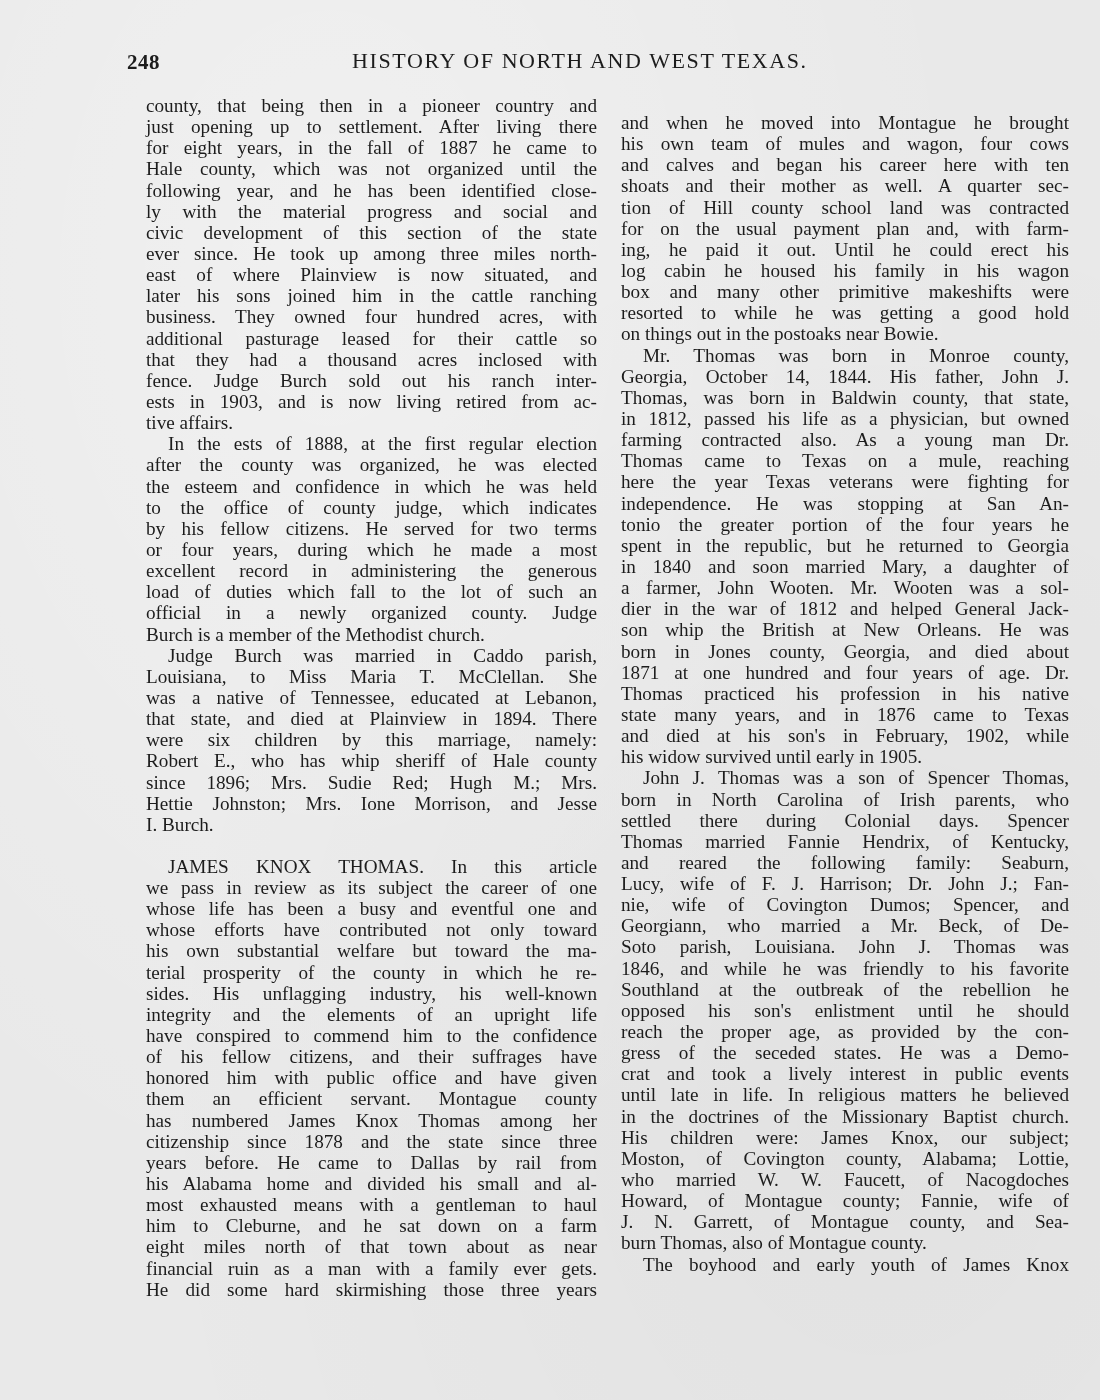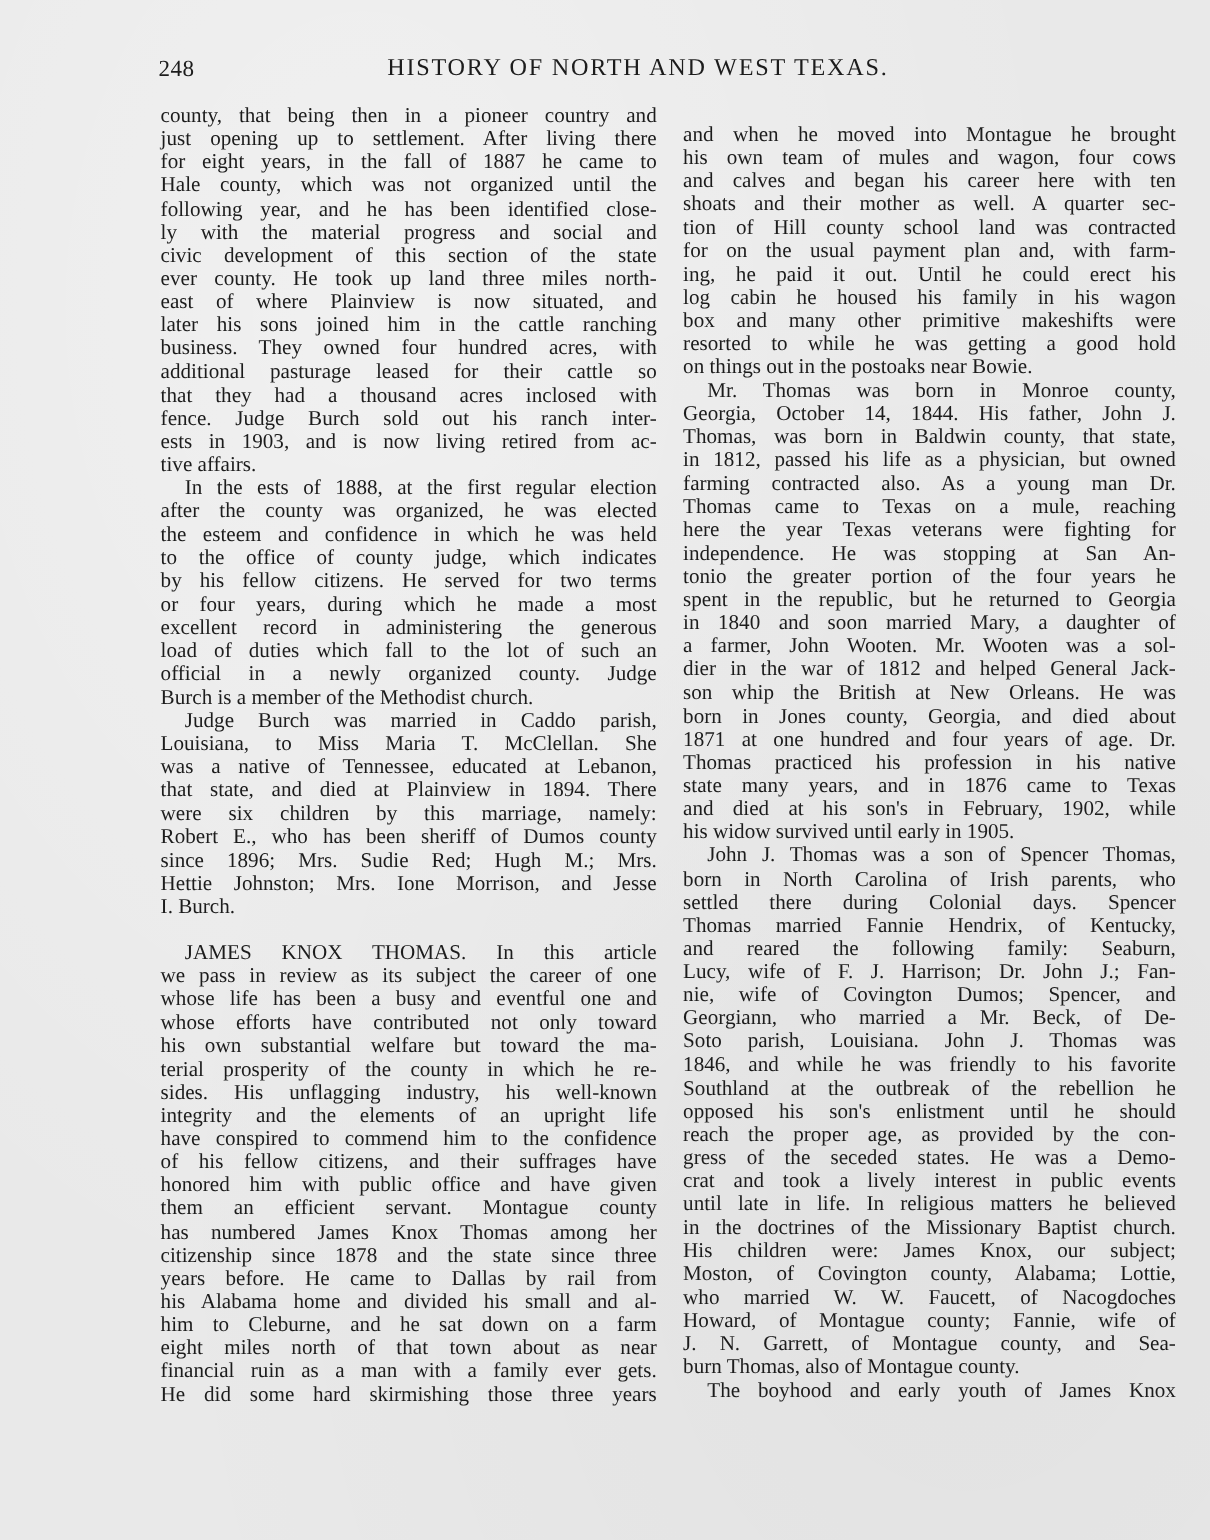--- a/index.html
+++ b/index.html
@@ -18,24 +18,25 @@
     .page-bg {
       position: absolute;
       inset: 0;
       background:
         radial-gradient(ellipse at 30% 20%, rgba(255,255,255,0.35), transparent 60%),
         radial-gradient(ellipse at 80% 80%, rgba(0,0,0,0.03), transparent 60%),
         #e9e9e9;
     }
     .page-number {
       position: absolute;
-      left: 144px;
+      left: 127px;
       top: 50px;
       font-size: 21px;
       letter-spacing: 0.5px;
+      font-weight: bold;
     }
     .running-head {
       position: absolute;
       left: 352px;
       top: 48px;
       font-size: 22px;
       letter-spacing: 1.6px;
       white-space: nowrap;
     }
     .column {
@@ -81,21 +82,21 @@
 
 <div class="column col-left">
     <div>
       <span class="line">county, that being then in a pioneer country and</span>
       <span class="line">just opening up to settlement.  After living there</span>
       <span class="line">for eight years, in the fall of 1887 he came to</span>
       <span class="line">Hale county, which was not organized until the</span>
       <span class="line">following year, and he has been identified close-</span>
       <span class="line">ly with the material progress and social and</span>
       <span class="line">civic development of this section of the state</span>
-      <span class="line">ever county.  He took up land three miles north-</span>
+      <span class="line">ever since.  He took up among three miles north-</span>
       <span class="line">east of where Plainview is now situated, and</span>
       <span class="line">later his sons joined him in the cattle ranching</span>
       <span class="line">business.  They owned four hundred acres, with</span>
       <span class="line">additional pasturage leased for their cattle so</span>
       <span class="line">that they had a thousand acres inclosed with</span>
       <span class="line">fence.  Judge Burch sold out his ranch inter-</span>
       <span class="line">ests in 1903, and is now living retired from ac-</span>
       <span class="line last">tive affairs.</span>
     </div>
     <div>
@@ -109,21 +110,21 @@
       <span class="line">load of duties which fall to the lot of such an</span>
       <span class="line">official in a newly organized county.  Judge</span>
       <span class="line last">Burch is a member of the Methodist church.</span>
     </div>
     <div>
       <span class="line indent">Judge Burch was married in Caddo parish,</span>
       <span class="line">Louisiana, to Miss Maria T. McClellan.  She</span>
       <span class="line">was a native of Tennessee, educated at Lebanon,</span>
       <span class="line">that state, and died at Plainview in 1894.  There</span>
       <span class="line">were six children by this marriage, namely:</span>
-      <span class="line">Robert E., who has been sheriff of Dumos county</span>
+      <span class="line">Robert E., who has whip sheriff of Hale county</span>
       <span class="line">since 1896; Mrs. Sudie Red; Hugh M.; Mrs.</span>
       <span class="line">Hettie Johnston; Mrs. Ione Morrison, and Jesse</span>
       <span class="line last">I. Burch.</span>
     </div>
     <div>
       <span class="line indent gap">JAMES KNOX THOMAS.  In this article</span>
       <span class="line">we pass in review as its subject the career of one</span>
       <span class="line">whose life has been a busy and eventful one and</span>
       <span class="line">whose efforts have contributed not only toward</span>
       <span class="line">his own substantial welfare but toward the ma-</span>
@@ -131,20 +132,21 @@
       <span class="line">sides.  His unflagging industry, his well-known</span>
       <span class="line">integrity and the elements of an upright life</span>
       <span class="line">have conspired to commend him to the confidence</span>
       <span class="line">of his fellow citizens, and their suffrages have</span>
       <span class="line">honored him with public office and have given</span>
       <span class="line">them an efficient servant.  Montague county</span>
       <span class="line">has numbered James Knox Thomas among her</span>
       <span class="line">citizenship since 1878 and the state since three</span>
       <span class="line">years before.  He came to Dallas by rail from</span>
       <span class="line">his Alabama home and divided his small and al-</span>
+      <span class="line">most exhausted means with a gentleman to haul</span>
       <span class="line">him to Cleburne, and he sat down on a farm</span>
       <span class="line">eight miles north of that town about as near</span>
       <span class="line">financial ruin as a man with a family ever gets.</span>
       <span class="line">He did some hard skirmishing those three years</span>
     </div>
   </div>
 <div class="column col-right">
     <div>
       <span class="line">and when he moved into Montague he brought</span>
       <span class="line">his own team of mules and wagon, four cows</span>

